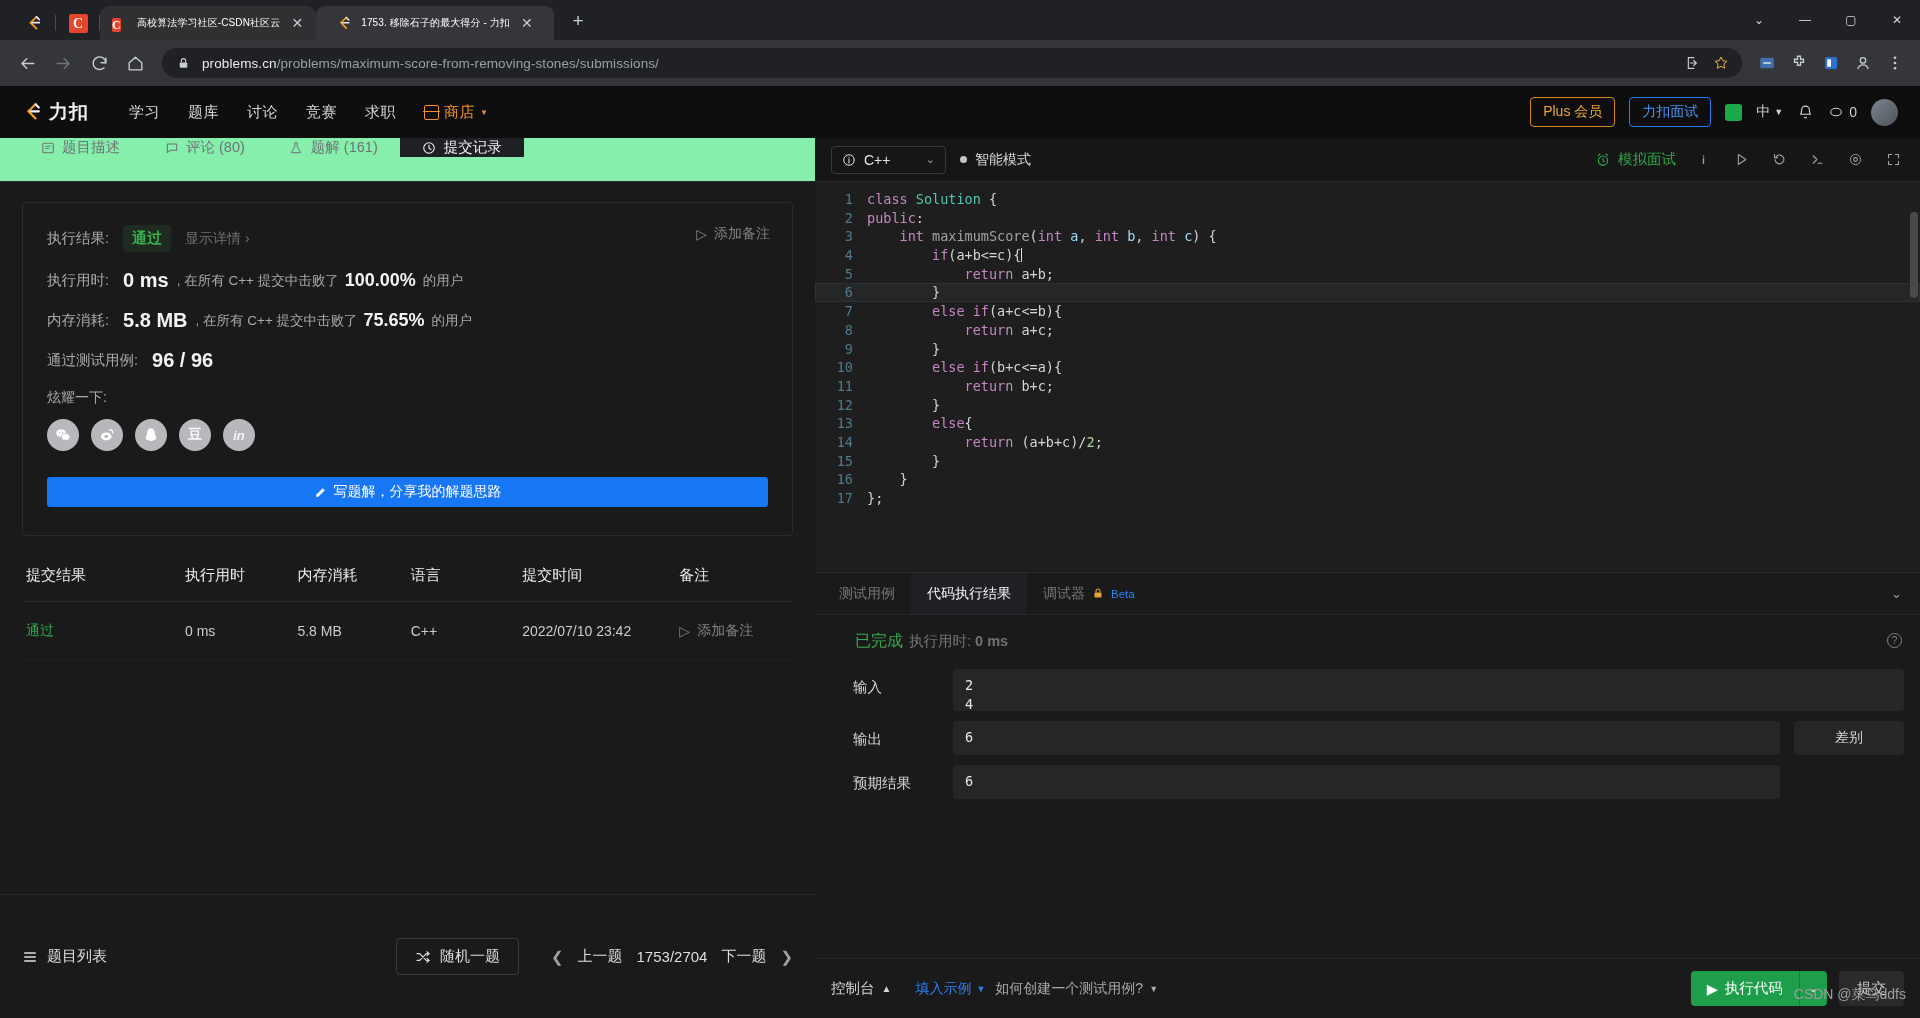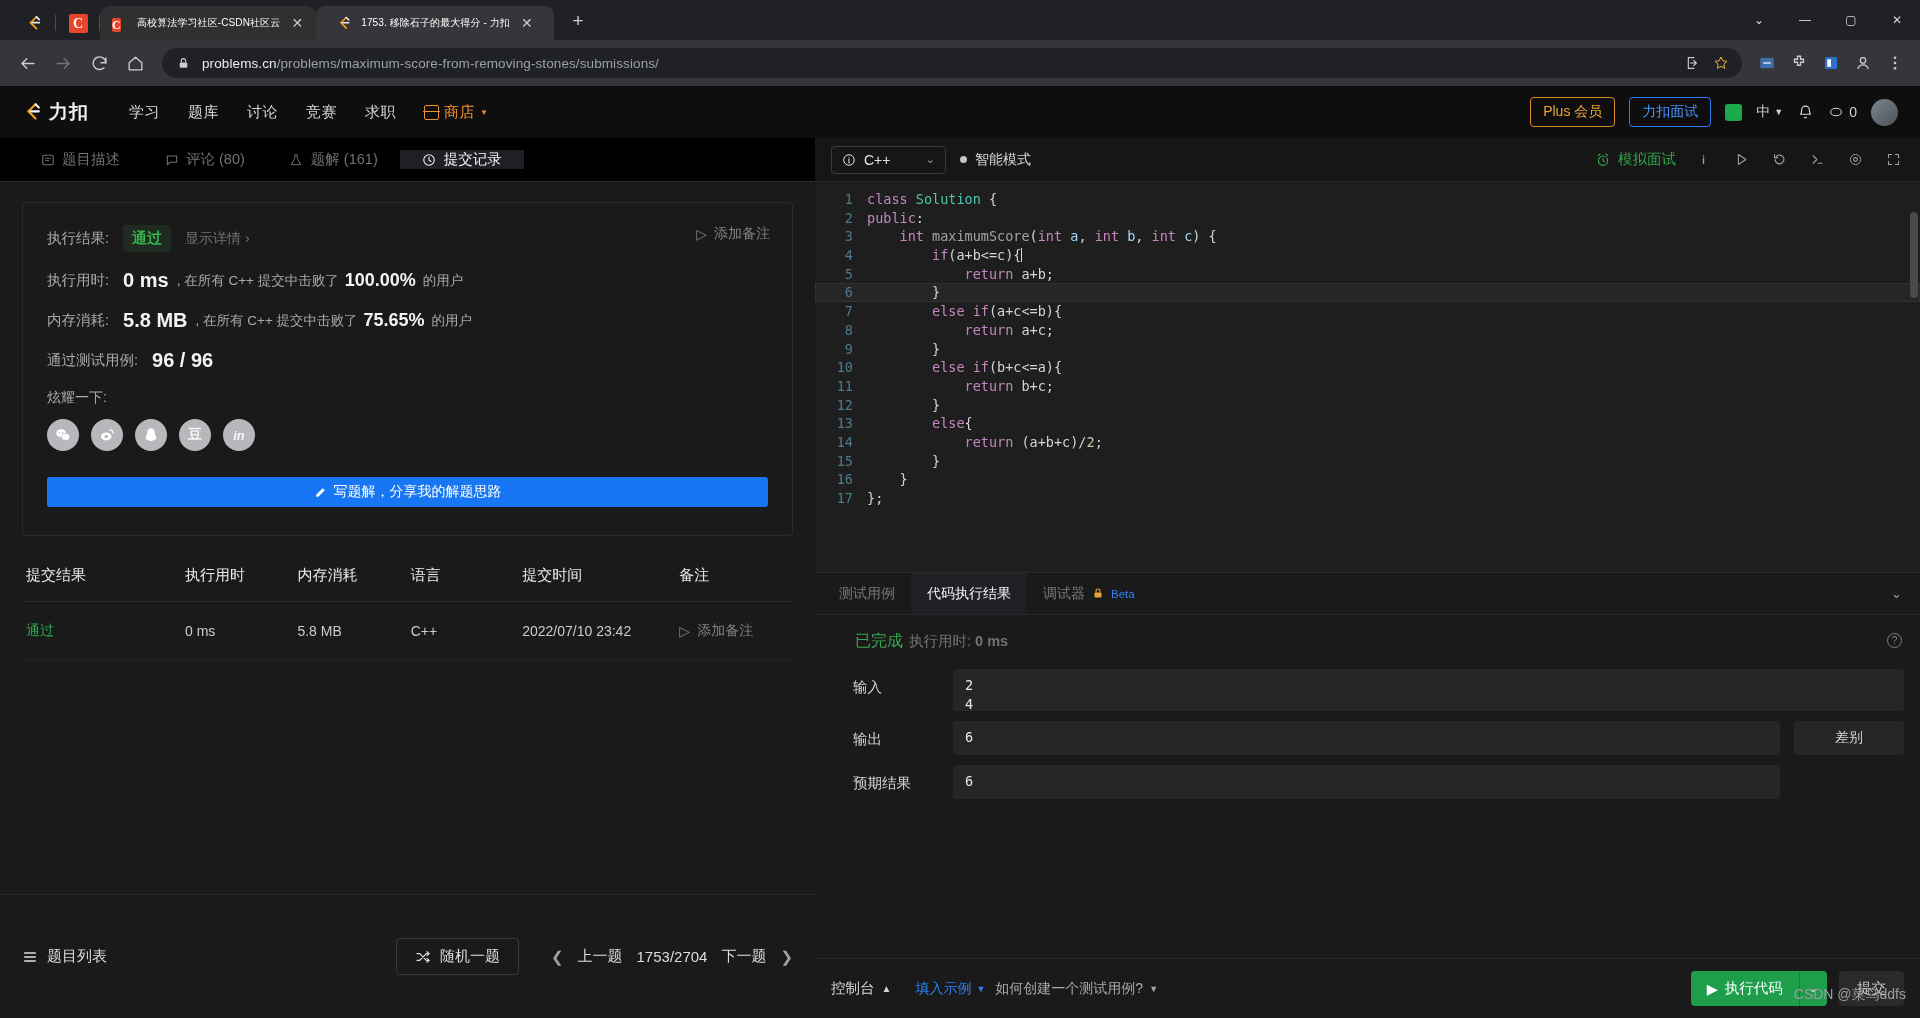--- a/index.html
+++ b/index.html
@@ -127,21 +127,21 @@
   .bell { color: #cfd2d6; font-size: 15px; }
   .coin-grp { display: flex; align-items: center; gap: 5px; color: #cfd2d6; font-size: 14px; }
   .avatar-lc {
     width: 27px; height: 27px; border-radius: 50%;
     background: linear-gradient(135deg,#7d858f,#4b5259);
   }
 
   
   .lc-tabs {
     position: absolute; top: 52px; left: 0; width: 815px; height: 44px;
-    background: #000000; display: flex; align-items: center; padding-left: 18px;
+    background: #86efac; display: flex; align-items: flex-start; padding-left: 18px;
     border-bottom: 1px solid #2a2a2a;
   }
   .lc-tab {
     display: flex; align-items: center; gap: 7px; padding: 0 22px;
     color: #6f7276; font-size: 14.5px;
   }
   .lc-tab.active { color: #f2f3f5; background: #1f2023; }
   .lc-tab .ticon { width: 15px; height: 15px; display:flex;align-items:center;justify-content:center; }
 
   

